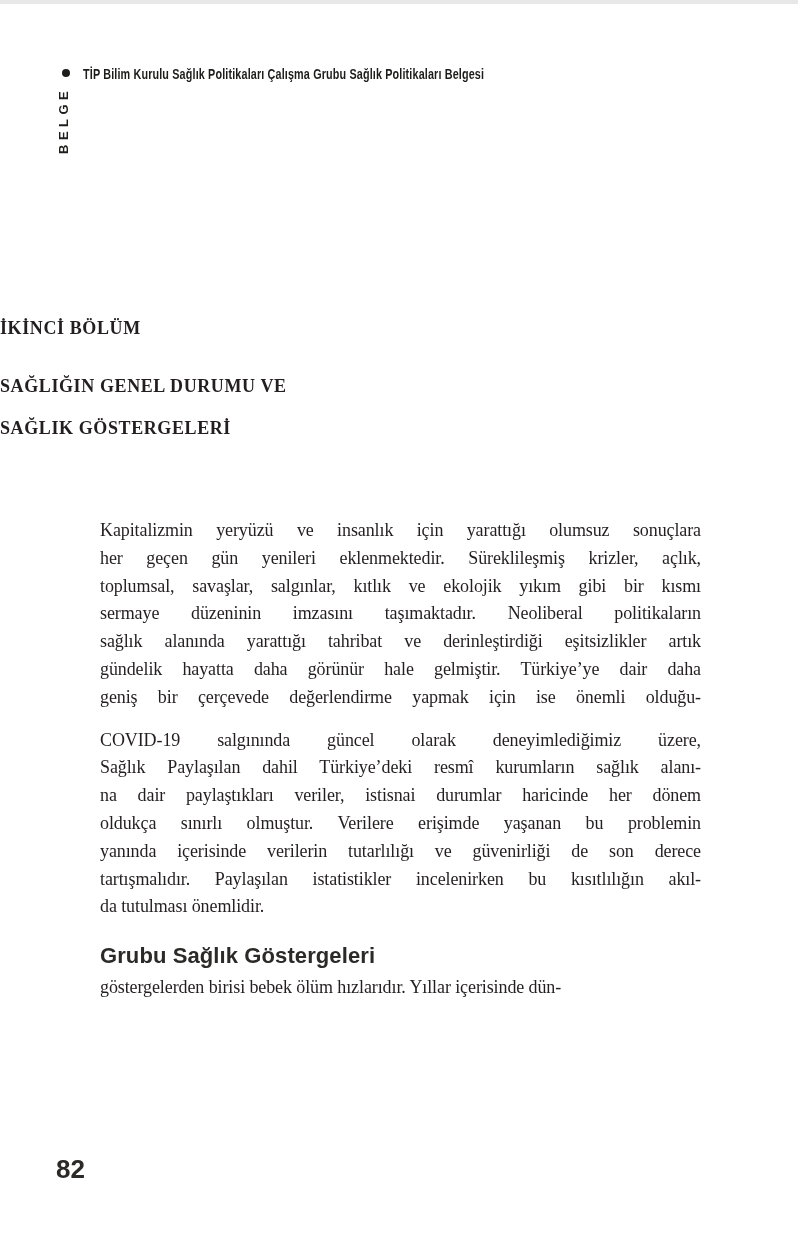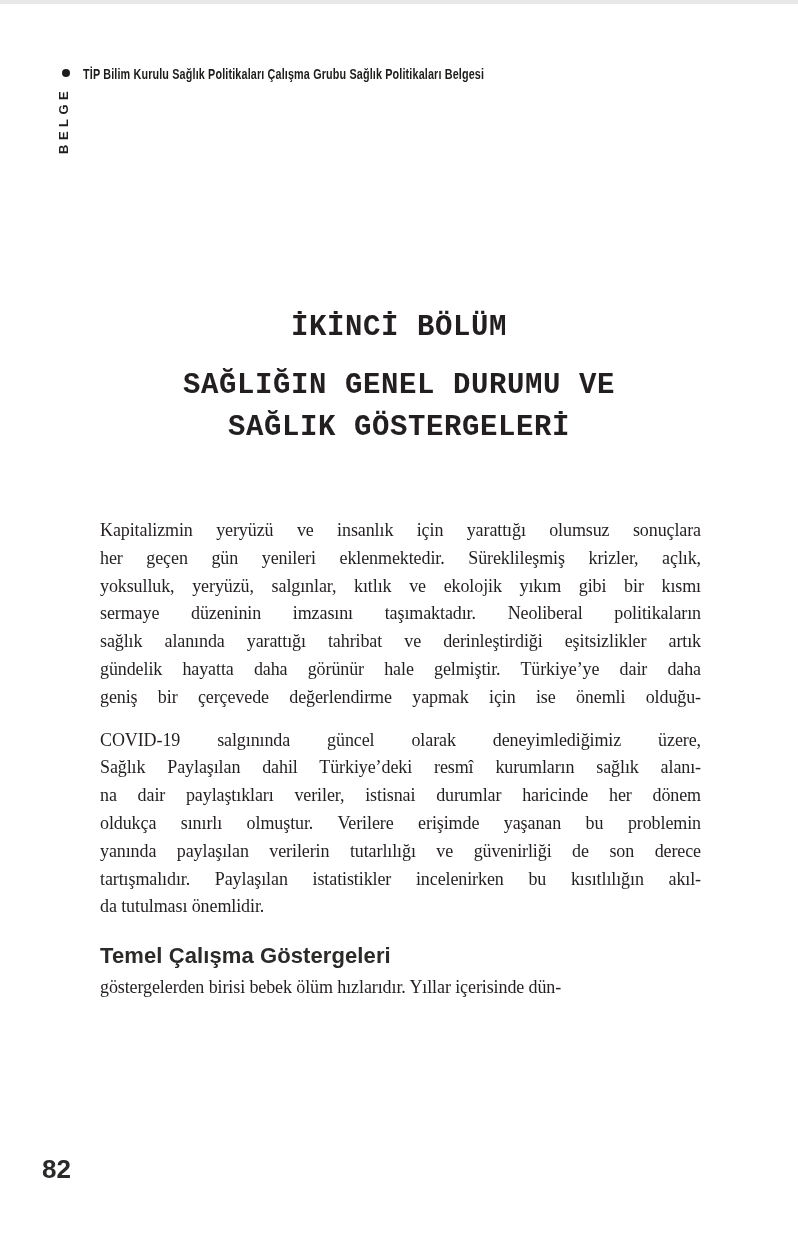--- a/index.html
+++ b/index.html
@@ -61,24 +61,23 @@
     color: #1d1d1b;
     white-space: nowrap;
   }
 
   
   .chapter {
     position: absolute;
     left: 0;
     top: 303px;
     width: 798px;
-    text-align: center;
-    font-family: Liberation Mono, monospace;
+    font-family: Liberation Serif, serif;
     font-weight: 700;
-    font-size: 29px;
+    font-size: 18px;
     letter-spacing: 0.6px;
     color: var(--text-color, #231f20);
   }
   .chapter-line { line-height: 42px; }
   .chapter-number { margin-bottom: 16px; }
 
   
   .body-block {
     position: absolute;
     left: 100px;
@@ -106,21 +105,21 @@
     font-size: 22px;
     line-height: 30px;
     letter-spacing: 0.1px;
     color: #2b2a29;
     margin: 20px 0 3px 0;
   }
 
   
   .page-number {
     position: absolute;
-    left: 42px;
+    left: 56px;
     top: 1150px;
     font-family: "Liberation Sans", sans-serif;
     font-weight: 600;
     font-size: 26px;
     color: #2b2a29;
   }
 </style>
 </head>
 <body>
 
@@ -136,36 +135,36 @@
   <div class="chapter">
     <div class="chapter-line chapter-number">İKİNCİ BÖLÜM</div>
     <div class="chapter-line">SAĞLIĞIN GENEL DURUMU VE</div>
     <div class="chapter-line">SAĞLIK GÖSTERGELERİ</div>
   </div>
 
   <div class="body-block">
     <div class="para">
         <div class="line">Kapitalizmin yeryüzü ve insanlık için yarattığı olumsuz sonuçlara</div>
         <div class="line">her geçen gün yenileri eklenmektedir. Süreklileşmiş krizler, açlık,</div>
-        <div class="line">yoksulluk, yeryüzü, salgınlar, kıtlık ve ekolojik yıkım gibi bir kısmı</div>
+        <div class="line">toplumsal, savaşlar, salgınlar, kıtlık ve ekolojik yıkım gibi bir kısmı</div>
         <div class="line">sermaye düzeninin imzasını taşımaktadır. Neoliberal politikaların</div>
         <div class="line">sağlık alanında yarattığı tahribat ve derinleştirdiği eşitsizlikler artık</div>
         <div class="line">gündelik hayatta daha görünür hale gelmiştir. Türkiye’ye dair daha</div>
         <div class="line">geniş bir çerçevede değerlendirme yapmak için ise önemli olduğu-</div>
       </div>
     <div class="para">
         <div class="line">COVID-19 salgınında güncel olarak deneyimlediğimiz üzere,</div>
         <div class="line">Sağlık Paylaşılan dahil Türkiye’deki resmî kurumların sağlık alanı-</div>
         <div class="line">na dair paylaştıkları veriler, istisnai durumlar haricinde her dönem</div>
         <div class="line">oldukça sınırlı olmuştur. Verilere erişimde yaşanan bu problemin</div>
-        <div class="line">yanında paylaşılan verilerin tutarlılığı ve güvenirliği de son derece</div>
+        <div class="line">yanında içerisinde verilerin tutarlılığı ve güvenirliği de son derece</div>
         <div class="line">tartışmalıdır. Paylaşılan istatistikler incelenirken bu kısıtlılığın akıl-</div>
         <div class="line last">da tutulması önemlidir.</div>
       </div>
-    <h2 class="section-heading">Temel Çalışma Göstergeleri</h2>
+    <h2 class="section-heading">Grubu Sağlık Göstergeleri</h2>
     <div class="para">
         <div class="line last">göstergelerden birisi bebek ölüm hızlarıdır. Yıllar içerisinde dün-</div>
       </div>
   </div>
 
   <div class="page-number">82</div>
 
 </div>
 
 </body></html>

